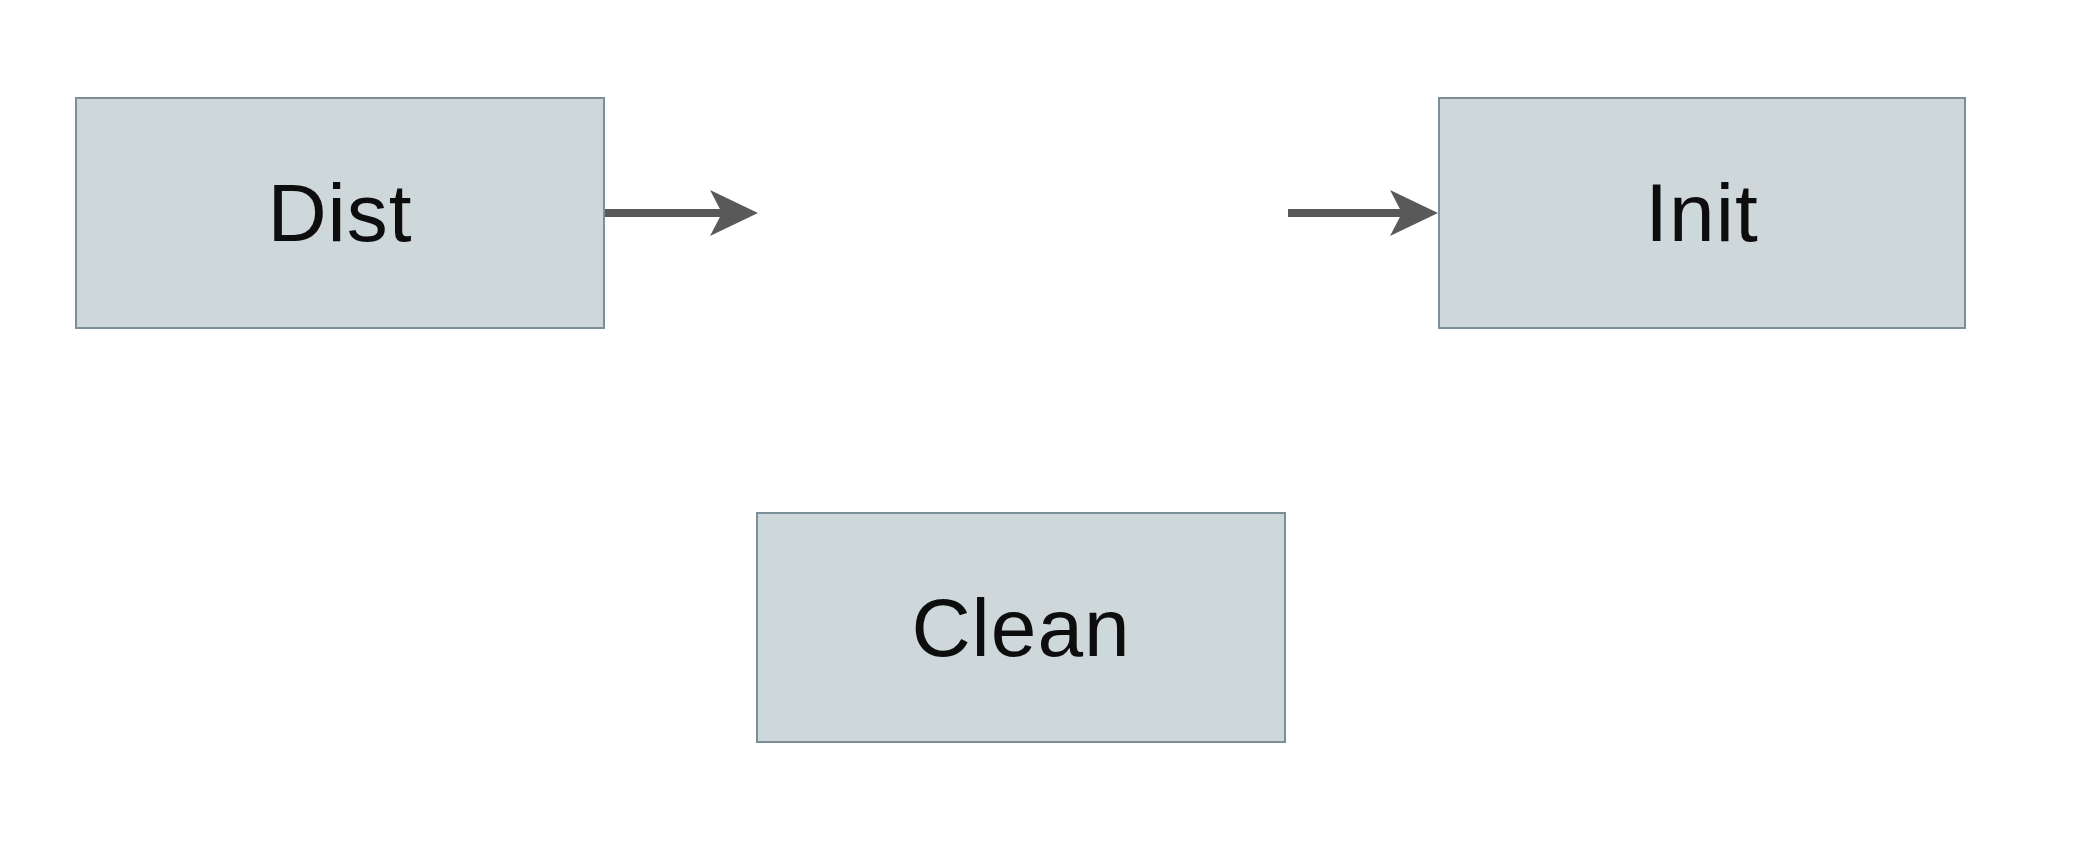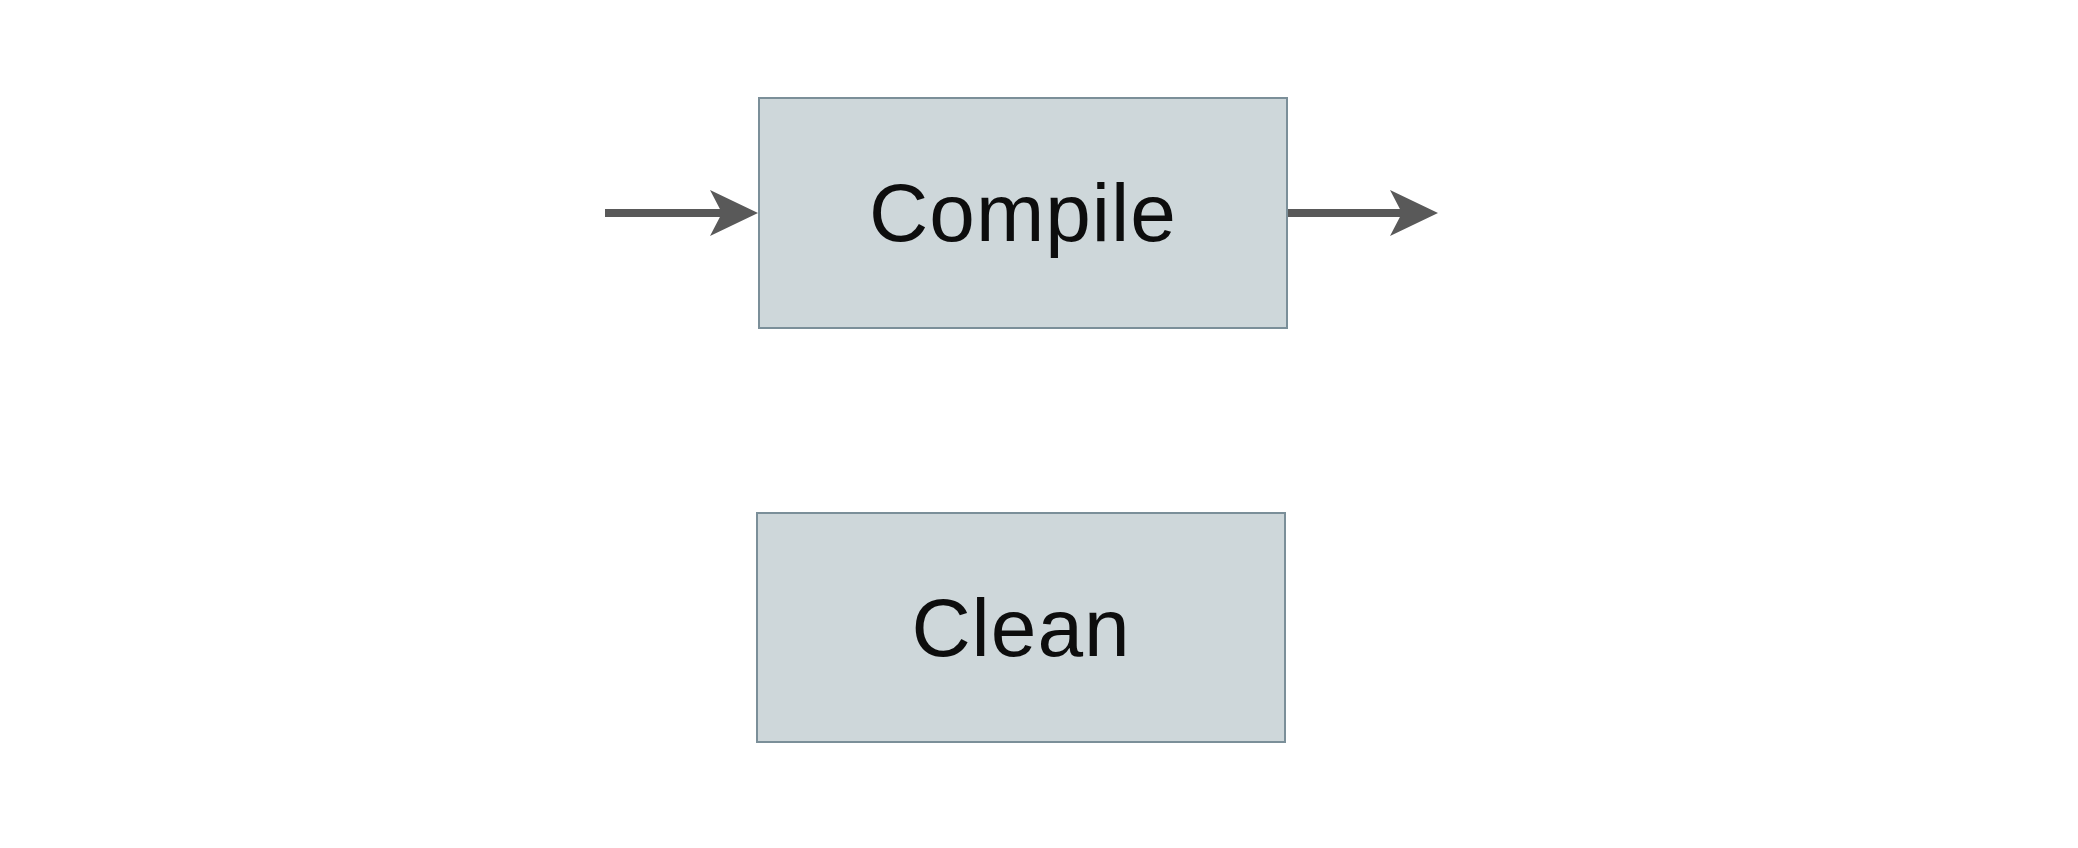--- a/index.html
+++ b/index.html
@@ -55,23 +55,26 @@
       <line x1="605" y1="213" x2="722" y2="213" stroke="#595959" stroke-width="8"></line>
       <polygon points="758,213 710,190 722,213 710,236" fill="#595959"></polygon>
     </g>
 
     <g>
       <line x1="1288" y1="213" x2="1402" y2="213" stroke="#595959" stroke-width="8"></line>
       <polygon points="1438,213 1390,190 1402,213 1390,236" fill="#595959"></polygon>
     </g>
   </svg>
 
-
-  <div class="node" id="node-compile">
-    <span class="node-label">Compile</span>
+  <div class="node" id="node-dist">
+    <span class="node-label">Dist</span>
   </div>
 
+
+  <div class="node" id="node-init">
+    <span class="node-label">Init</span>
+  </div>
 
   <div class="node" id="node-clean">
     <span class="node-label">Clean</span>
   </div>
 
 </div>
 
 </body></html>

